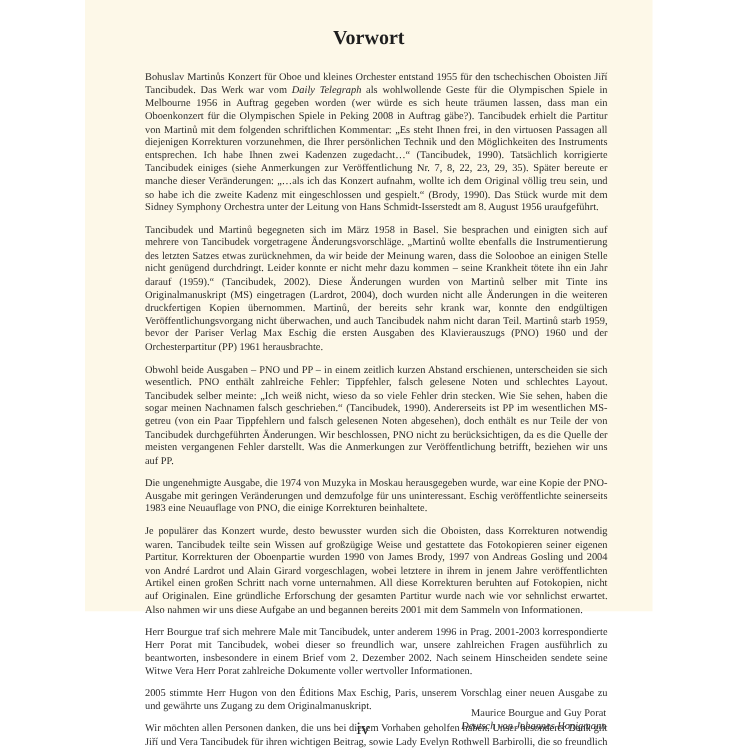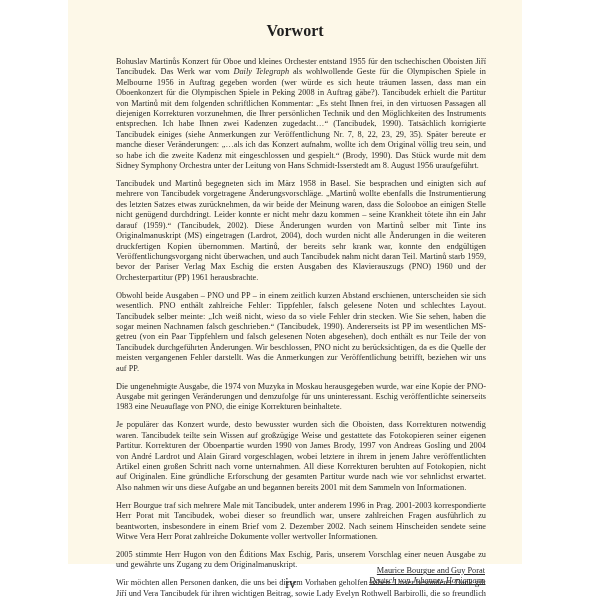--- a/index.html
+++ b/index.html
@@ -1,18 +1,18 @@
 <!DOCTYPE html>
 <html><head>
   <meta charset="utf-8">
   <style>
     html, body { margin: 0; padding: 0; background: #ffffff; }
     body { width: 600px; height: 600px; position: relative; overflow: hidden; }
     .page {
-      position: absolute; left: 68px; top: 0; width: 454px; height: 564px;
+      position: absolute; left: 68px; top: 0; width: 454px; height: 489px;
       background: #fdf8e8;
     }
     .title {
       position: absolute; left: 0; right: 0; top: 22px;
       text-align: center;
       font-family: "Liberation Serif", serif;
       font-weight: bold; font-size: 16px; color: #1e1e1e;
       margin: 0;
     }
     .body {
@@ -22,21 +22,20 @@
       text-align: justify;
       hyphens: manual;
     }
     .body p { margin: 0 0 7.6px 0; }
     .body p i { font-style: italic; margin-top: 14px; }
     .sig {
       position: absolute; right: 37px; top: 566px;
       font-family: "Liberation Serif", serif;
       font-size: 8.3px; line-height: 10.4px; color: #2a2a2a;
       text-align: right;
-      text-decoration: underline;
     }
     .sig .translator { font-style: italic; }
     .pagenum {
       position: absolute; left: 217px; top: 576px;
       font-family: "Liberation Serif", serif;
       font-size: 14px; color: #2a2a2a;
     }
   </style>
 </head>
 <body>

